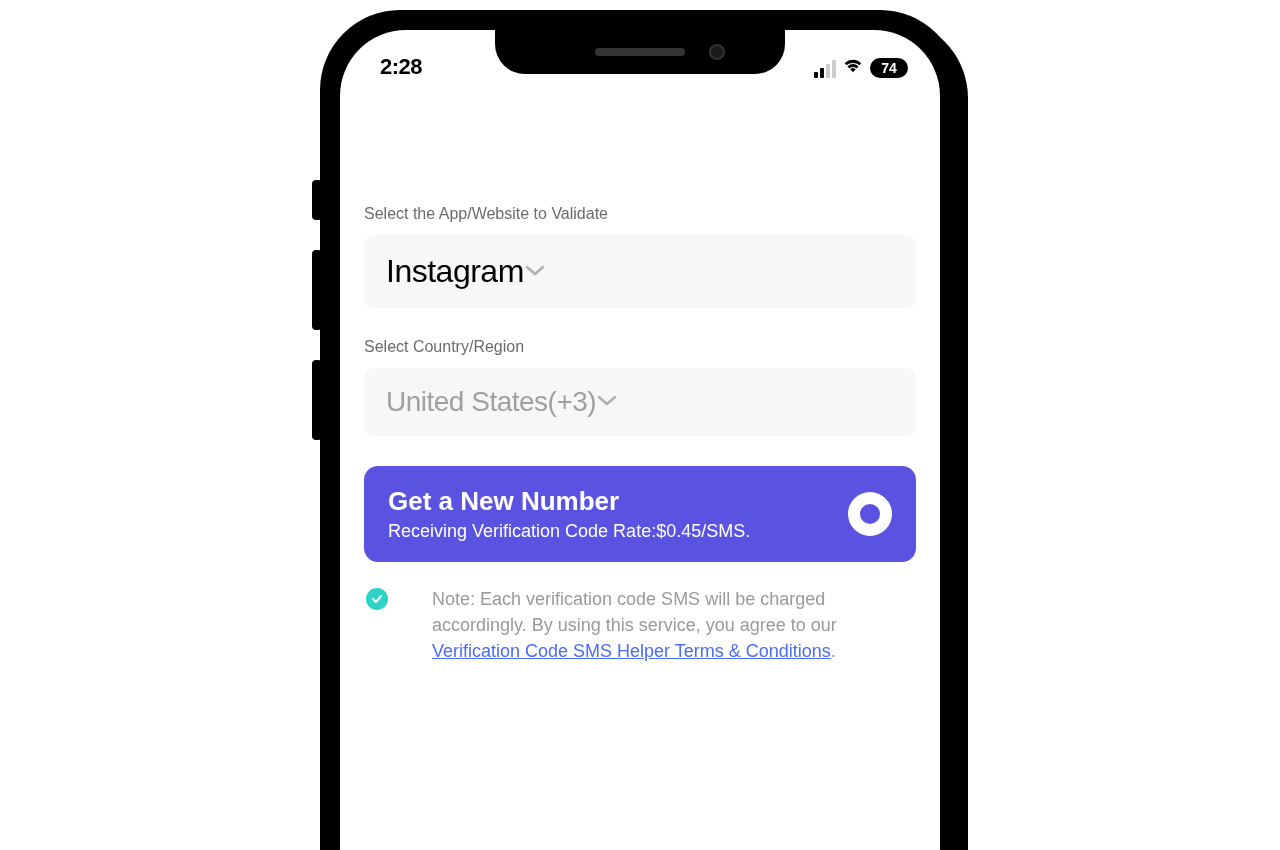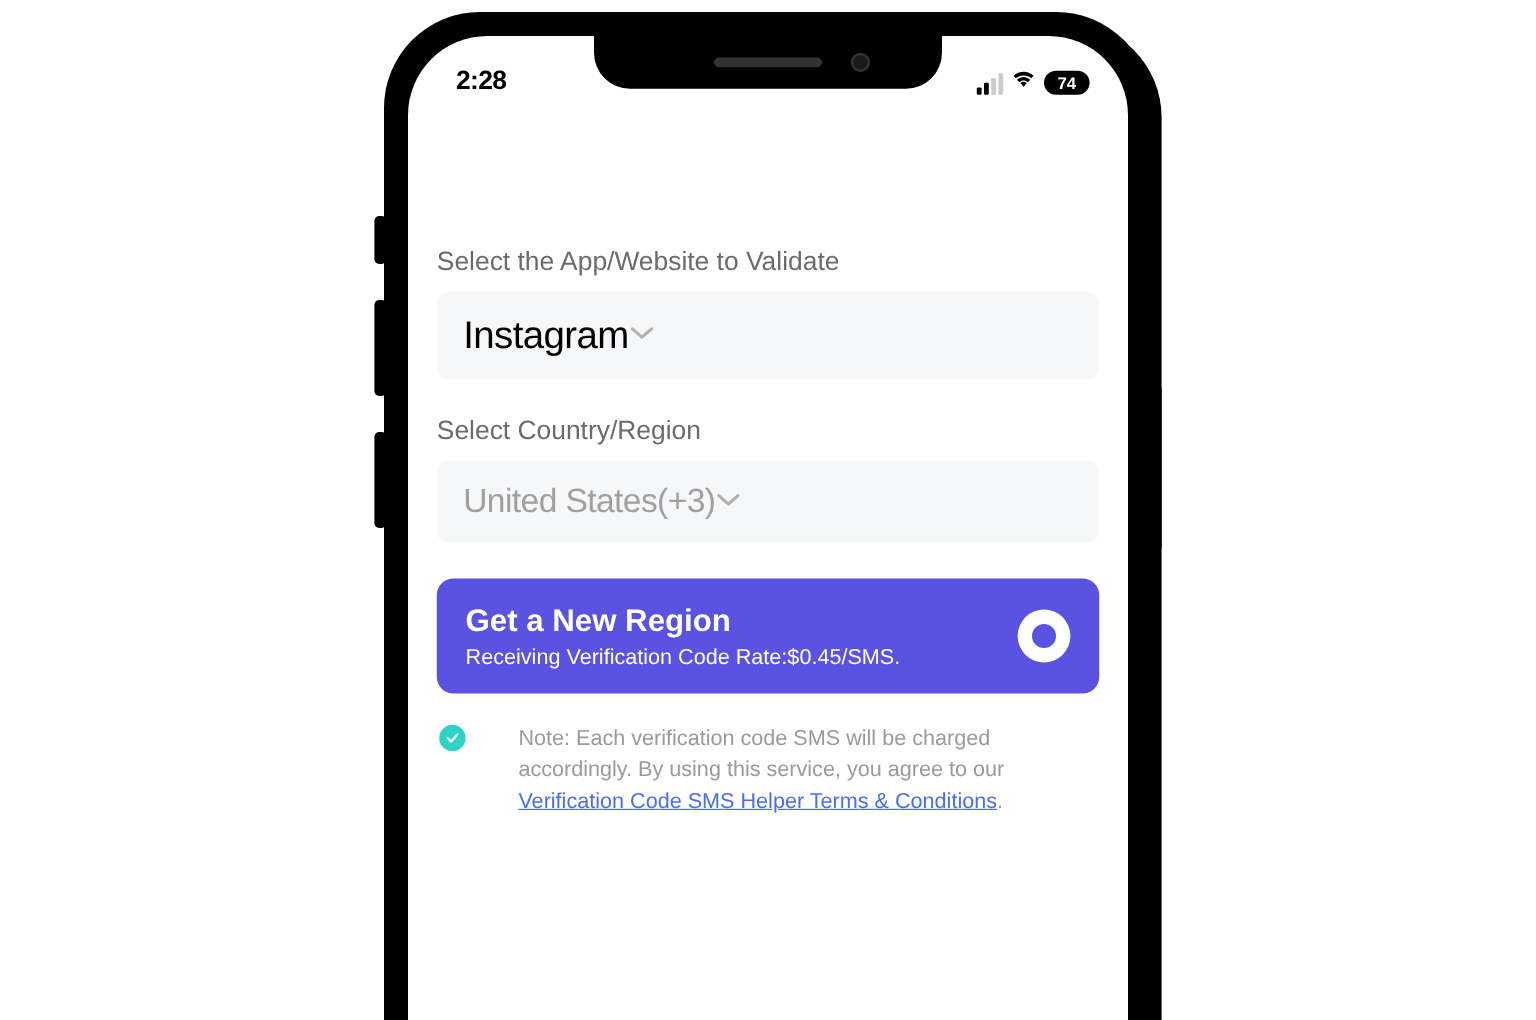--- a/index.html
+++ b/index.html
@@ -148,21 +148,21 @@
   letter-spacing: -0.5px;
   color: #000;
 }
 .archive-icon {
   width: 34px;
   height: 32px;
   color: #7a7a7a;
 }
 .archive-icon svg { width: 100%; height: 100%; }
 .section-label {
-  font-size: 22px;
+  font-size: 16px;
   color: #6b6b6b;
   margin-bottom: 12px;
 }
 .select-box {
   background: #f6f7f8;
   border-radius: 10px;
   padding: 18px 22px;
   display: flex;
   align-items: center;
   margin-bottom: 30px;
@@ -304,21 +304,21 @@
             <span class="select-value muted">United States(+3)</span>
             <span class="chevron">
               <svg viewBox="0 0 22 14" fill="none" stroke="currentColor" stroke-width="2.5" stroke-linecap="round" stroke-linejoin="round">
                 <path d="M3 4 L11 11 L19 4"></path>
               </svg>
             </span>
           </div>
 
           <div class="cta-card">
             <div class="cta-text">
-              <div class="cta-title">Get a New Region</div>
+              <div class="cta-title">Get a New Number</div>
               <div class="cta-sub">Receiving Verification Code Rate:$0.45/SMS.</div>
             </div>
             <div class="radio-circle"></div>
           </div>
 
           <div class="note-row">
             <div class="check-icon">
               <svg viewBox="0 0 12 10" fill="none" stroke="#fff" stroke-width="2" stroke-linecap="round" stroke-linejoin="round">
                 <path d="M2 5 L5 8 L10 2"></path>
               </svg>

